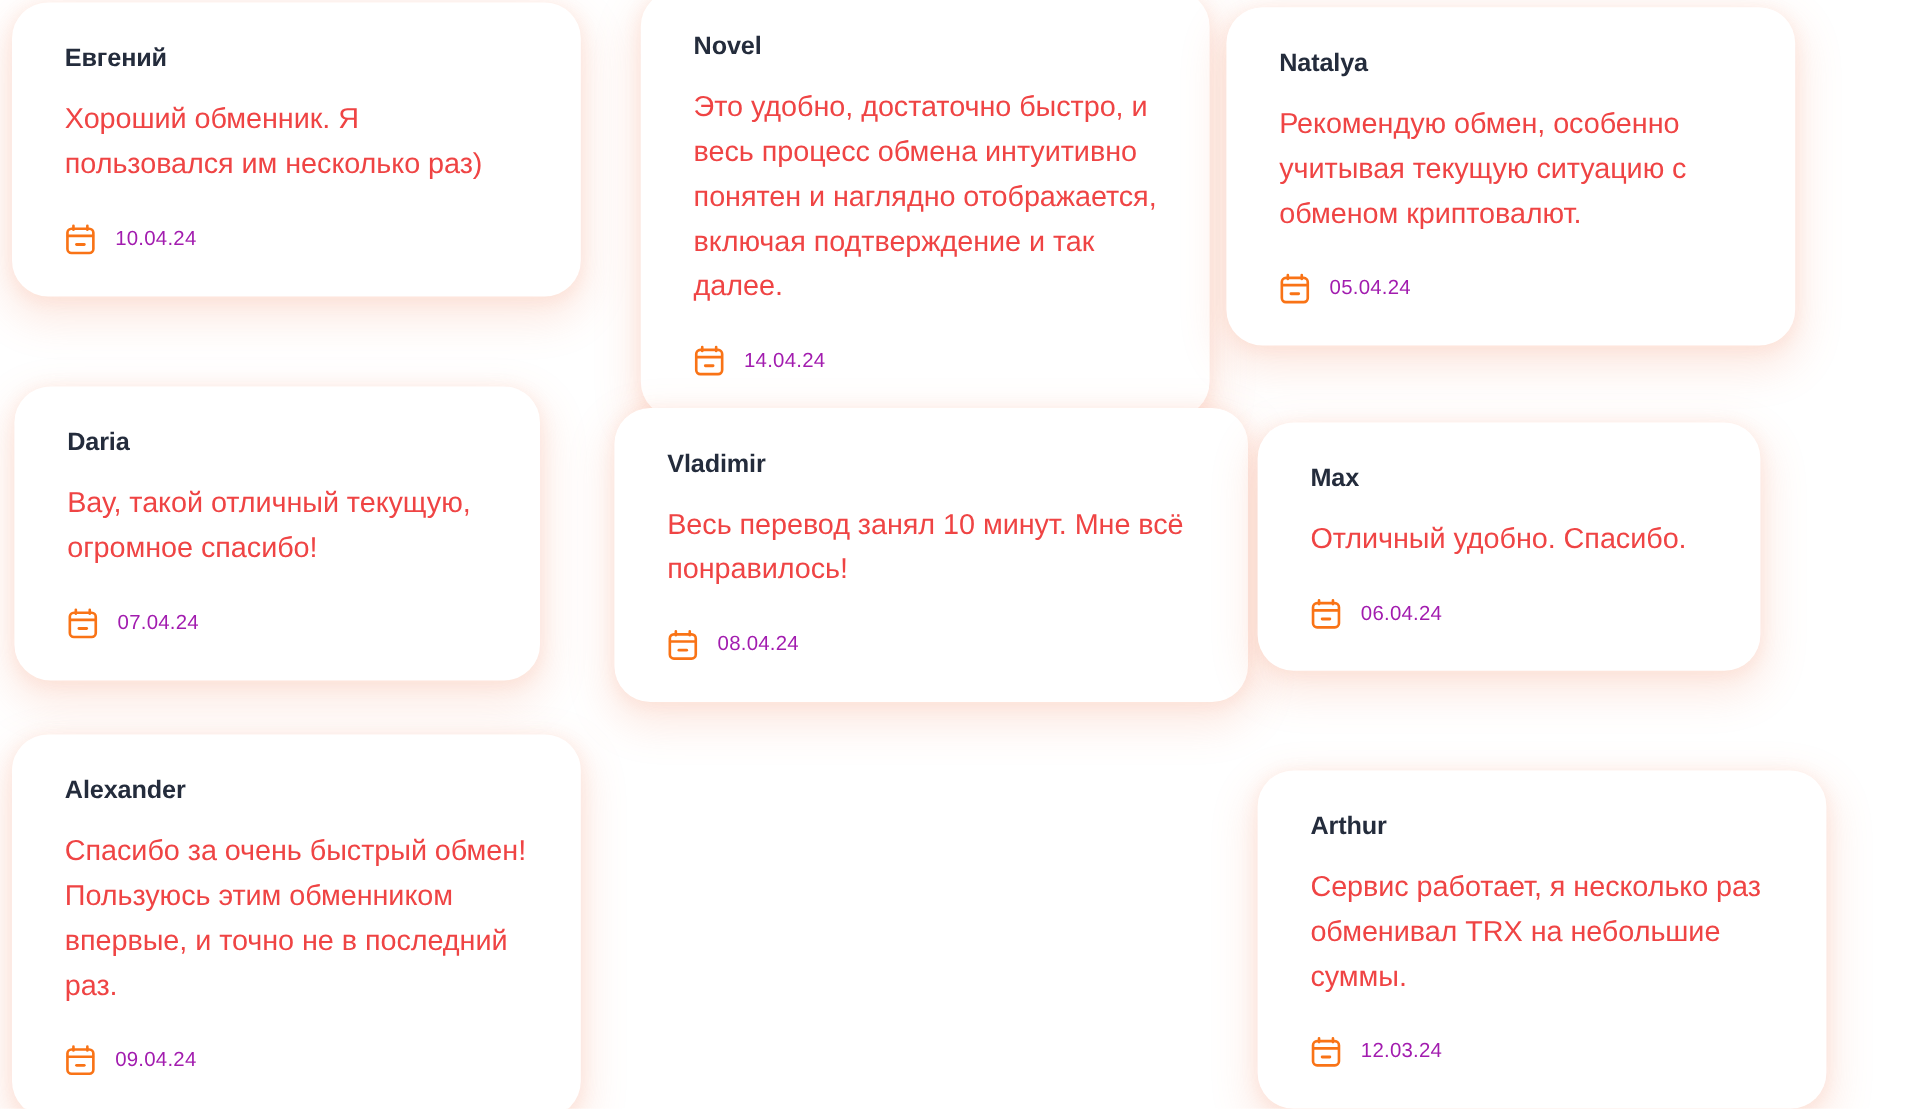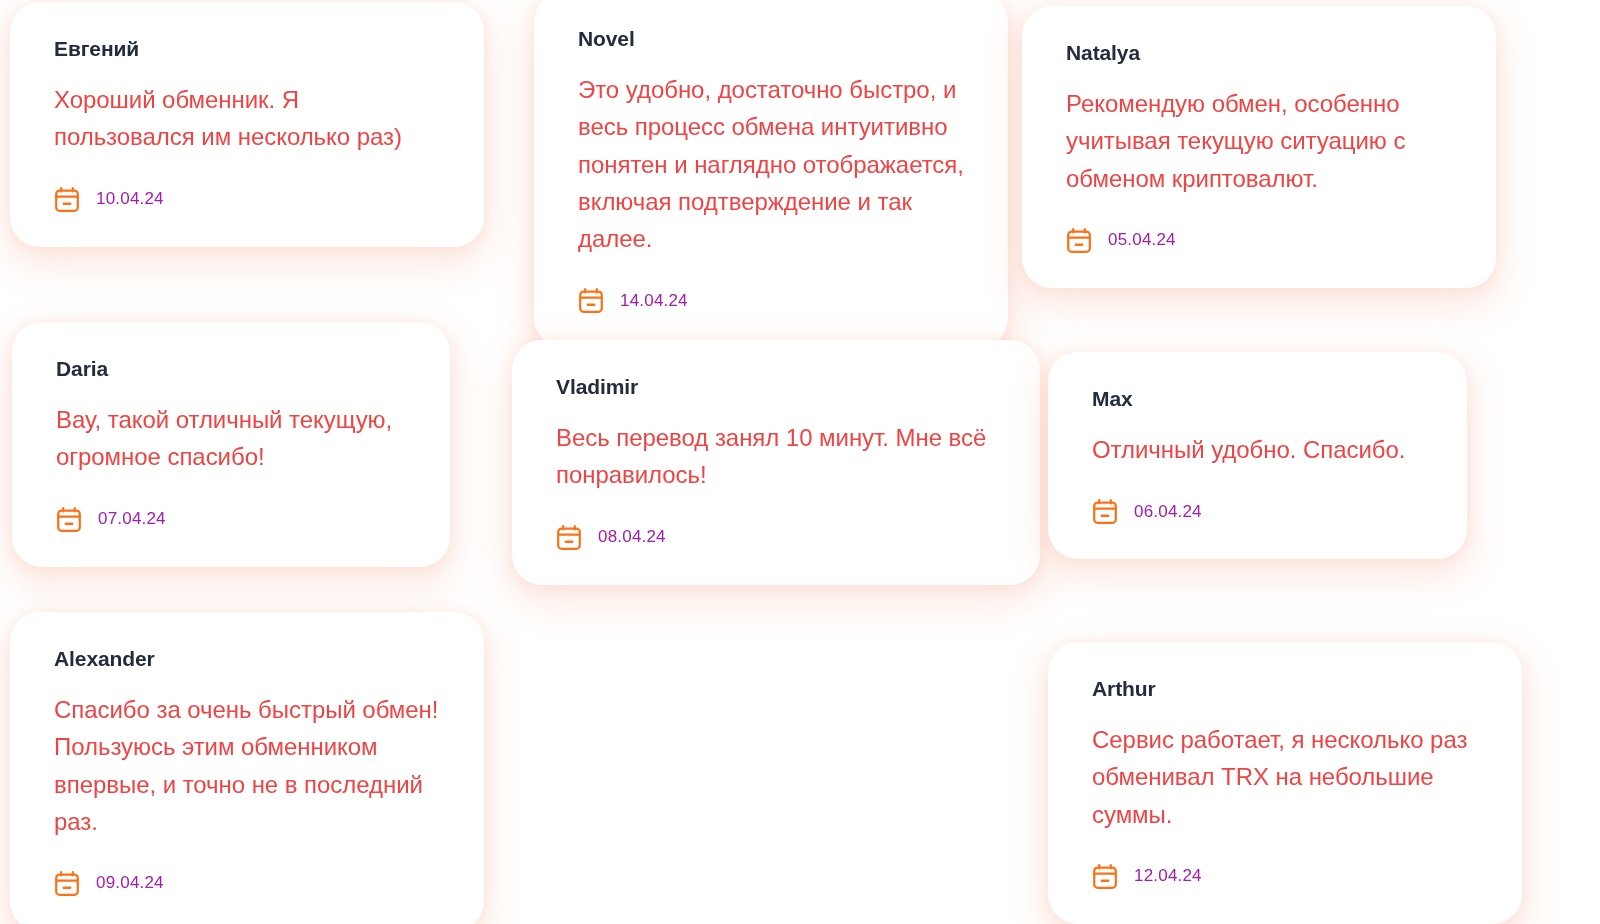--- a/index.html
+++ b/index.html
@@ -224,18 +224,18 @@
       <div class="review-text">Сервис работает, я несколько раз обменивал TRX на небольшие суммы.</div>
       <div class="review-footer">
         <span class="cal-slot">
           <svg class="calendar-icon" viewBox="0 0 26 27" fill="none" xmlns="http://www.w3.org/2000/svg" aria-hidden="true">
             <path d="M7.2 2.2v3.2M18.8 2.2v3.2" stroke="#f97316" stroke-width="2.2" stroke-linecap="round"></path>
             <rect x="2.2" y="4.6" width="21.6" height="20.2" rx="3.4" stroke="#f97316" stroke-width="2.2"></rect>
             <path d="M2.6 10.6h20.8" stroke="#f97316" stroke-width="2.2" stroke-linecap="round"></path>
             <path d="M9.8 17.8h6.4" stroke="#f97316" stroke-width="2.4" stroke-linecap="round"></path>
           </svg>
         </span>
-        <span class="review-date">12.04.24</span>
+        <span class="review-date">12.03.24</span>
       </div>
     </div>
   </div>
 
 </div>
 
 </body></html>

